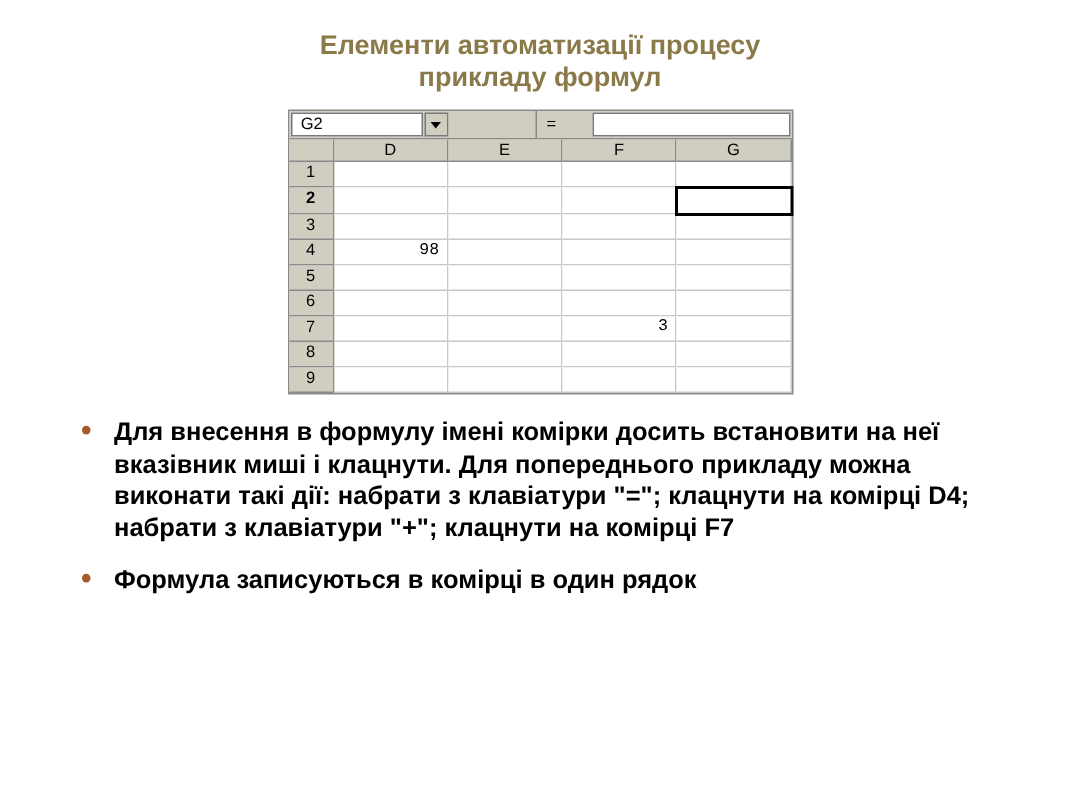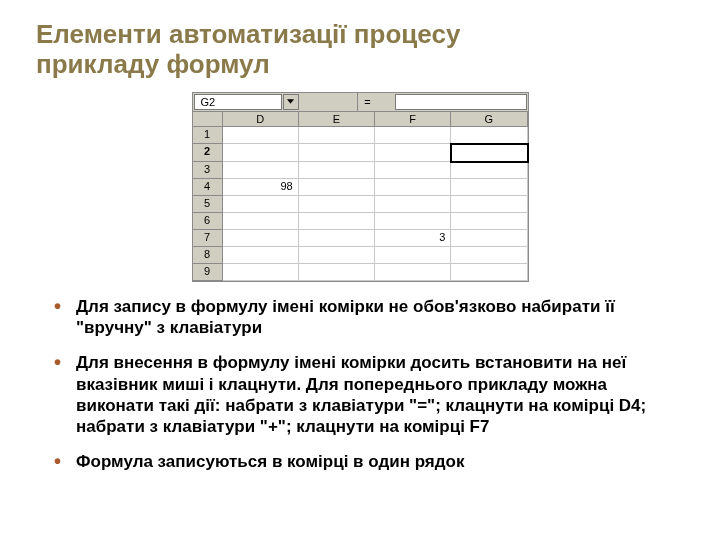--- a/index.html
+++ b/index.html
@@ -5,22 +5,22 @@
   body {
     margin: 0;
     padding: 20px 36px;
     font-family: Arial, Helvetica, sans-serif;
     background: #fff;
     width: 720px;
     height: 540px;
     box-sizing: border-box;
   }
   .title {
-    text-align: left;
-    font-size: 26px;
+    text-align: center;
+    font-size: 18px;
     font-weight: bold;
     color: #8a7a4a;
     line-height: 1.15;
     margin-bottom: 12px;
   }
   .screenshot {
     margin: 0 auto 14px auto;
     width: 335px;
     border: 1px solid #8a8a8a;
     font-family: Tahoma, Arial, sans-serif;
@@ -81,20 +81,21 @@
   .rowhdr { font-size: 11px; }
   .hdr.corner { background: #d0cec0; }
   .cell {
     border-right: 1px solid #c8c8c8;
     border-bottom: 1px solid #c8c8c8;
     background: #fff;
     padding: 1px 5px 1px 14px;
     text-align: right;
     min-height: 14px;
     position: relative;
+    font-family: Liberation Mono, monospace;
   }
   .cell.selected {
     border: 2px solid #000;
     margin: -1px;
     z-index: 2;
   }
   .rowhdr.bold { font-weight: bold; }
   .bullets {
     list-style: none;
     padding: 0 6px 0 18px;
@@ -196,16 +197,15 @@
 
     <div class="rowhdr">9</div>
     <div class="cell"></div>
     <div class="cell"></div>
     <div class="cell"></div>
     <div class="cell"></div>
   </div>
 </div>
 
 <ul class="bullets">
-  <li>Для запису в формулу імені комірки не обов'язково набирати її "вручну" з клавіатури</li>
   <li>Для внесення в формулу імені комірки досить встановити на неї вказівник миші і клацнути. Для попереднього прикладу можна виконати такі дії: набрати з клавіатури "="; клацнути на комірці D4; набрати з клавіатури "+"; клацнути на комірці F7</li>
   <li>Формула записуються в комірці в один рядок</li>
 </ul>
 
 </body></html>

